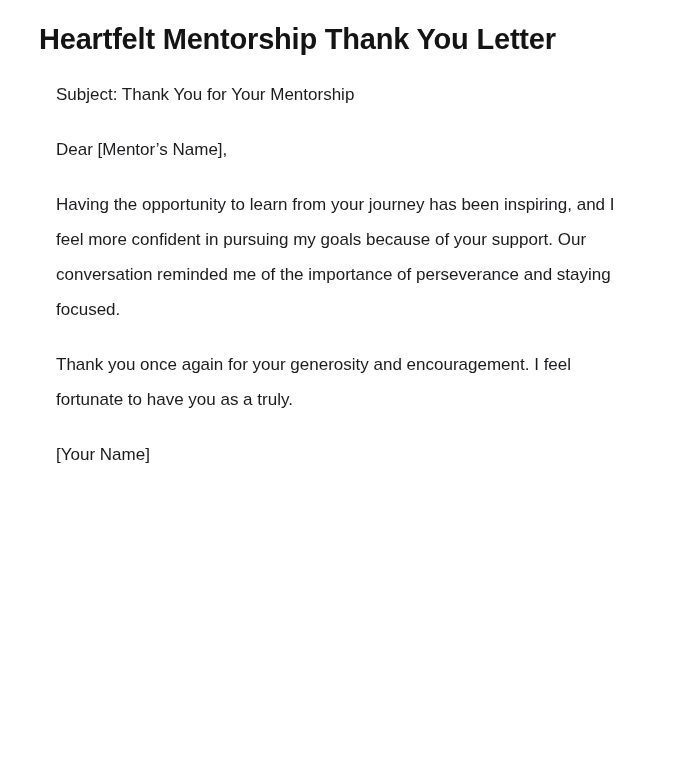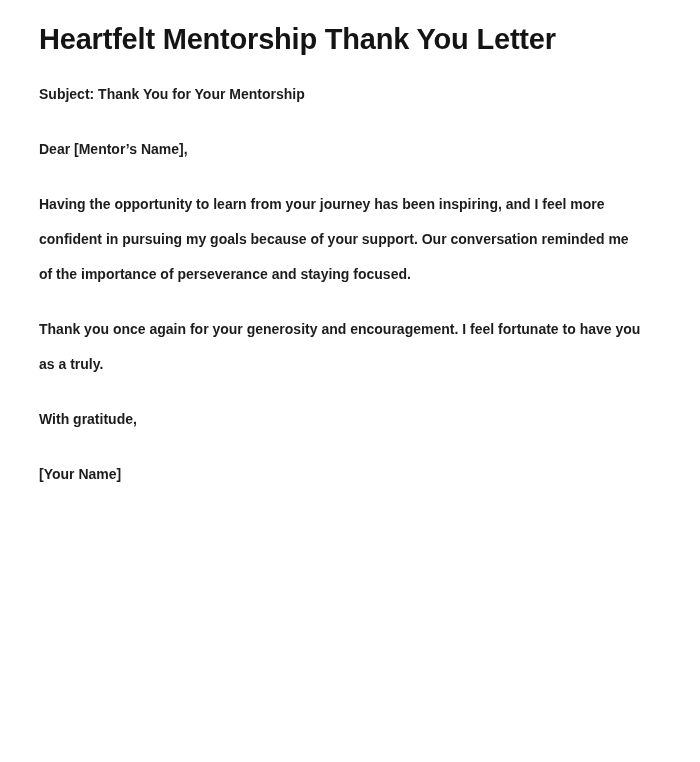--- a/index.html
+++ b/index.html
@@ -36,25 +36,25 @@
     letter-spacing: -0.2px;
     color: #141414;
     margin: 0;
     padding-top: 22px;
   }
   .letter-body {
     margin: 0;
     padding: 0;
   }
   .para {
-    font-size: 14px;
+    font-size: 17px;
     line-height: 35px;
-    font-weight: bold;
+    font-weight: normal;
     color: #1c1c1e;
-    margin: 0;
+    margin: 17px;
     padding: 0;
   }
   .para.subject {
     margin-top: 21px;
   }
   .para.spaced {
     margin-top: 20px;
   }
 </style>
 </head>
@@ -69,19 +69,18 @@
 
       <p class="para subject">Subject: Thank You for Your Mentorship</p>
 
       <p class="para spaced">Dear [Mentor’s Name],</p>
 
 
       <p class="para spaced">Having the opportunity to learn from your journey has been inspiring, and I feel more confident in pursuing my goals because of your support. Our conversation reminded me of the importance of perseverance and staying focused.</p>
 
       <p class="para spaced">Thank you once again for your generosity and encouragement. I feel fortunate to have you as a truly.</p>
 
-      <p class="para spaced">With gratitude,</p>
 
       <p class="para spaced">[Your Name]</p>
 
     </div>
   </div>
 </div>
 
 </body></html>

